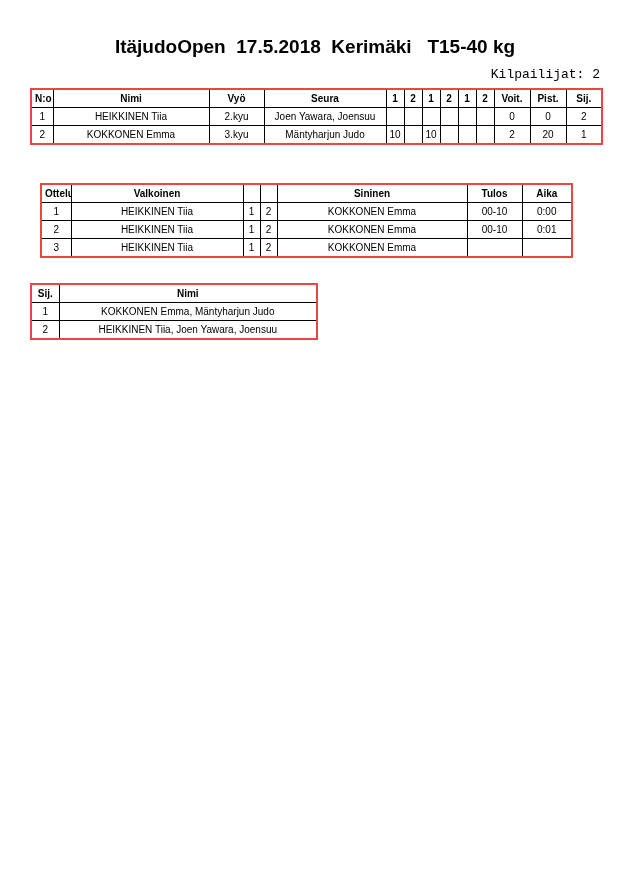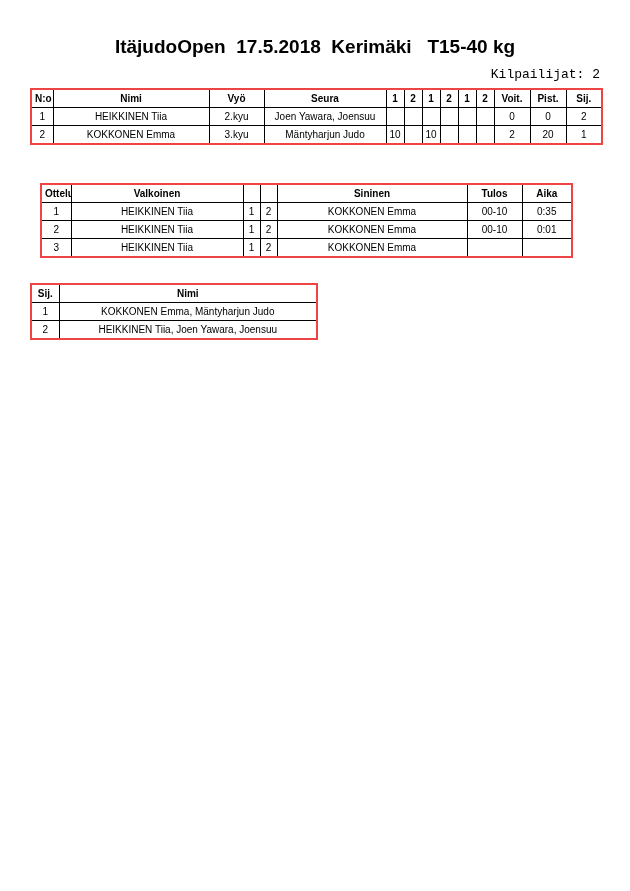--- a/index.html
+++ b/index.html
@@ -164,21 +164,21 @@
       </tr>
     </thead>
     <tbody>
       <tr>
         <td class="c">1</td>
         <td class="l">HEIKKINEN Tiia</td>
         <td class="c">1</td>
         <td class="c">2</td>
         <td class="l">KOKKONEN Emma</td>
         <td class="c">00-10</td>
-        <td class="c">0:35</td>
+        <td class="c">0:00</td>
       </tr>
       <tr>
         <td class="c">2</td>
         <td class="l">HEIKKINEN Tiia</td>
         <td class="c">1</td>
         <td class="c">2</td>
         <td class="l">KOKKONEN Emma</td>
         <td class="c">00-10</td>
         <td class="c">0:01</td>
       </tr>

